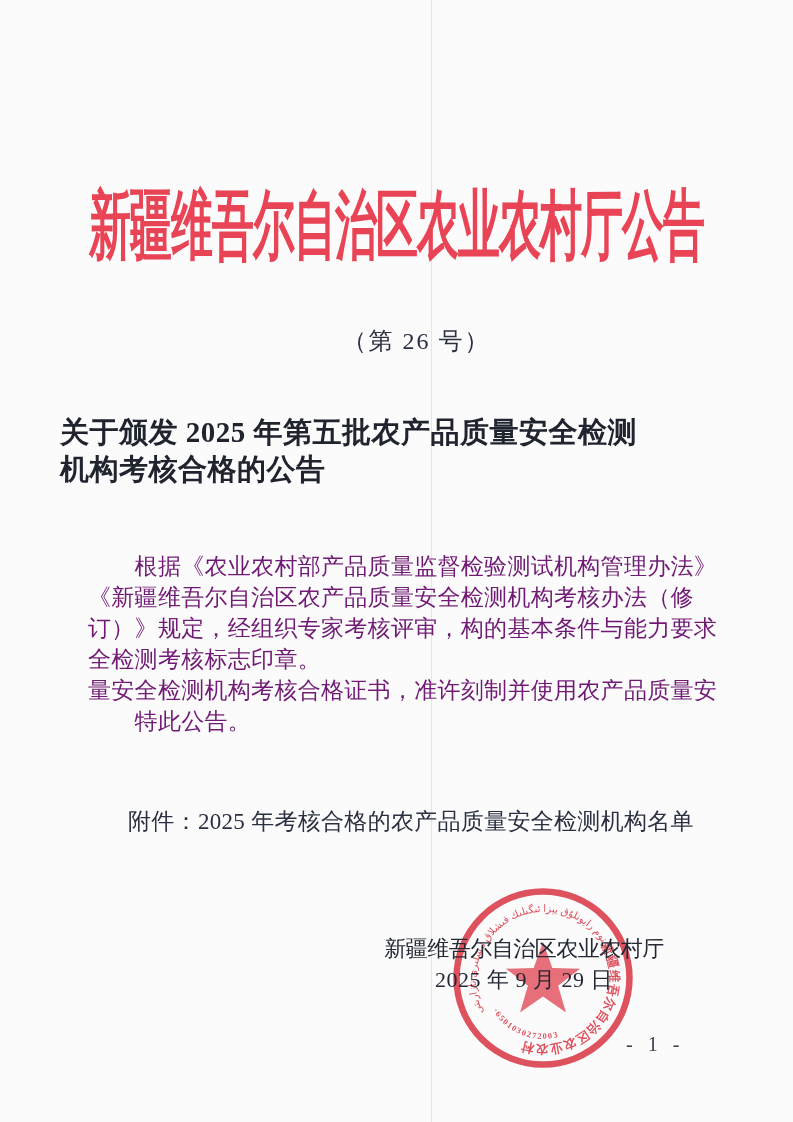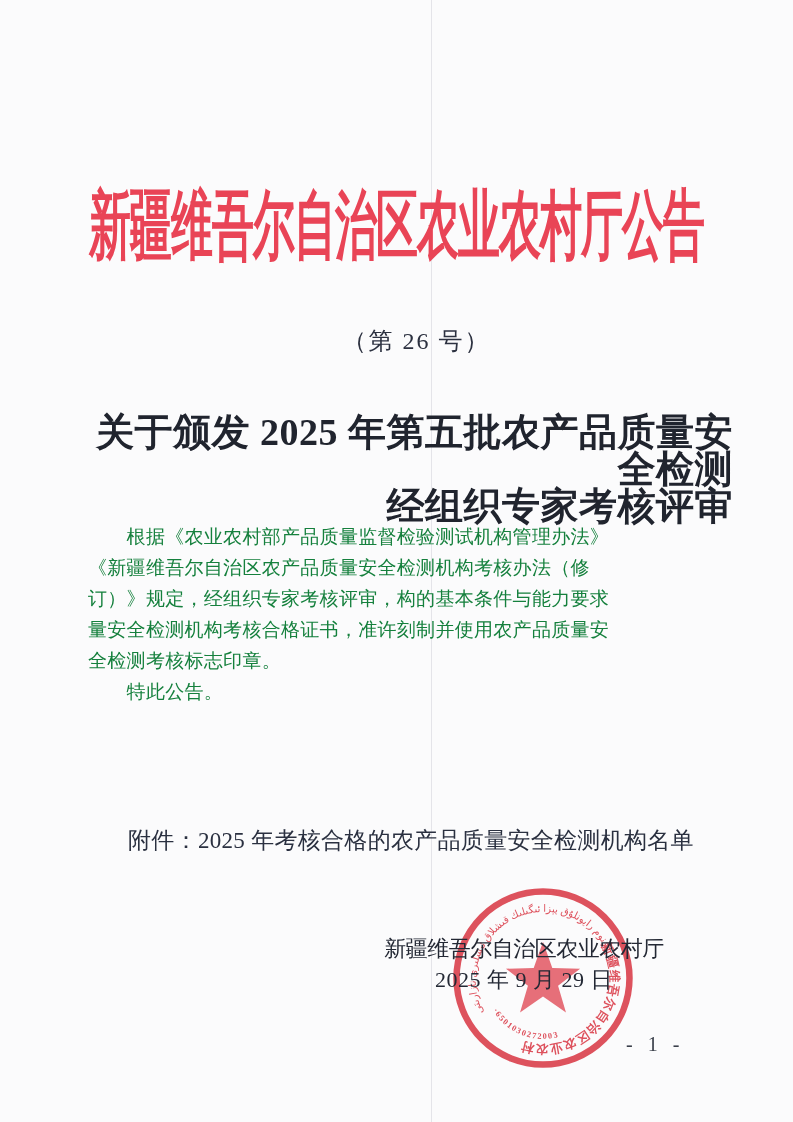--- a/index.html
+++ b/index.html
@@ -25,32 +25,32 @@
     white-space:nowrap;
   }
   .issue-number{
     position:absolute;left:0;right:0;top:325px;
     text-align:center;font-size:24px;letter-spacing:2px;
     transform:translateX(20px);
     color:#2c3140;
   }
   .doc-heading{
     position:absolute;left:60px;right:60px;top:414px;
-    text-align:right;font-size:38px;font-weight:bold;
+    text-align:left;font-size:29px;font-weight:bold;
     line-height:37px;color:#20242e;letter-spacing:0.5px;
   }
   .doc-body{
-    position:absolute;left:88px;top:521px;width:620px;
-    font-size:19px;line-height:31px;color:#15803d;
+    position:absolute;left:88px;top:551px;width:620px;
+    font-size:23px;line-height:31px;color:#701a75;
     letter-spacing:0.3px;
   }
   .body-line{white-space:pre;}
   .attachment{
     position:absolute;left:128px;top:806px;
-    font-size:23px;line-height:31px;color:#2a3040;letter-spacing:0.3px;margin-top:19px;
+    font-size:23px;line-height:31px;color:#2a3040;letter-spacing:0.3px;
   }
   .attachment-line2{margin-left:53px;}
   .signature{
     position:absolute;left:380px;top:934px;width:288px;
     text-align:center;color:#232834;
   }
   .signature-issuer{font-size:22px;line-height:30px;letter-spacing:-0.5px;white-space:nowrap;}
   .signature-date{font-size:22px;line-height:31px;letter-spacing:0.5px;white-space:nowrap;}
   .page-number{
     position:absolute;left:626px;top:1033px;
@@ -68,29 +68,29 @@
 <div class="page">
 
   <div class="fold-line"></div>
 
   <div class="masthead-title">新疆维吾尔自治区农业农村厅公告</div>
 
   <div class="issue-number">（第 26 号）</div>
 
   <div class="doc-heading">
     <div>关于颁发 2025 年第五批农产品质量安全检测</div>
-    <div>经组织专家考核评审</div>
+    <div>机构考核合格的公告</div>
   </div>
 
   <div class="doc-body">
     <div class="body-line">　　根据《农业农村部产品质量监督检验测试机构管理办法》</div>
     <div class="body-line">《新疆维吾尔自治区农产品质量安全检测机构考核办法（修</div>
     <div class="body-line">订）》规定，经组织专家考核评审，构的基本条件与能力要求</div>
+    <div class="body-line">全检测考核标志印章。</div>
     <div class="body-line">量安全检测机构考核合格证书，准许刻制并使用农产品质量安</div>
-    <div class="body-line">全检测考核标志印章。</div>
     <div class="body-line">　　特此公告。</div>
   </div>
 
   <div class="attachment">
     <div>附件：2025 年考核合格的农产品质量安全检测机构名单</div>
   </div>
 
   <div class="seal">
     <svg viewBox="0 0 200 200">
       <defs>

